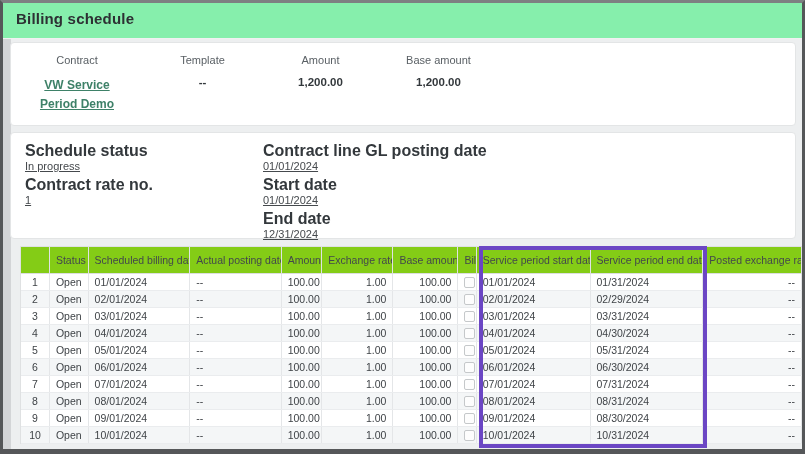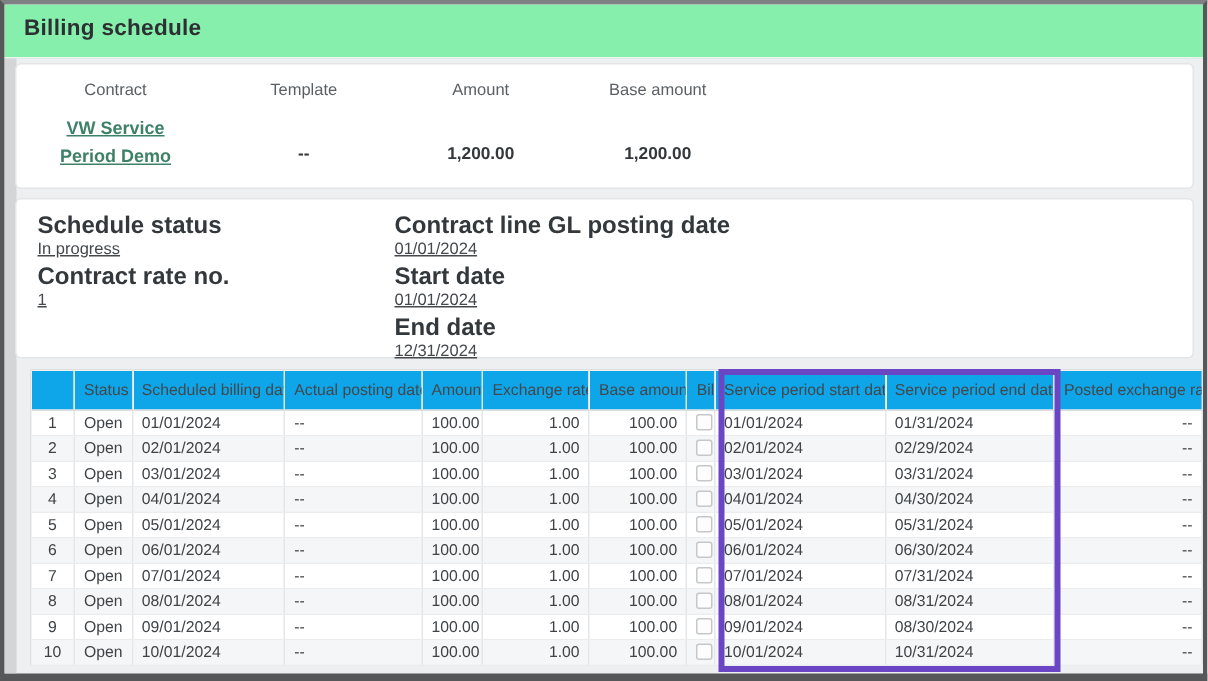--- a/index.html
+++ b/index.html
@@ -35,21 +35,21 @@
   .card {
     position:absolute; left:7px; width:786px;
     background:#ffffff;
     border:1px solid #e3e5e6;
     border-radius:4px;
   }
   
   .card-summary { top:39px; height:84px; display:flex; align-items:flex-start; padding-top:11px; }
   .sum-col { display:flex; flex-direction:column; align-items:center; }
   .sum-col.c0 { width:132px; }
-  .sum-col.c1, .sum-col.c2, .sum-col.c3 { width:117px;gap:21px; }
+  .sum-col.c1, .sum-col.c2, .sum-col.c3 { width:117px; }
   .sum-divider { width:1px; background:#e4e6e7; margin:2px 0 14px 0; }
   .sum-label { font-size:11px; color:#5a6065; margin-bottom:10px; }
   .sum-value { font-size:11.5px; font-weight:700; color:#33383c; text-align:center; }
   .sum-link {
     color: var(--accent-green, #3e8168);
     text-decoration: underline;
     font-weight:700; font-size:12px;
     text-align:center; width:92px; line-height:1.55;
     cursor:pointer;
   }
@@ -62,21 +62,21 @@
   .det-value { font-size:11px; color:#45494d; line-height:14px; margin-top:1px;text-decoration:underline; }
   
   .table-wrap {
     position:absolute; left:17px; top:243px; width:782px;
     background:#ffffff;
     border-top:1px solid #dfe1e2;
     border-left:1px solid #dfe1e2;
   }
   table { border-collapse:collapse; table-layout:fixed; width:781px; font-size:10.5px; }
   th {
-    background:#0ea5e9; color:#43484c; font-weight:400;
+    background:#84cc16; color:#43484c; font-weight:400;
     height:26px; padding:0 6px;
     border-right:1px solid #e0e2e4; border-bottom:1px solid #dcdee0;
     white-space:nowrap; overflow:hidden;
   }
   td {
     height:17px; padding:0 6px; color:#3f4347;
     border-right:1px solid #e4e6e8; border-bottom:1px solid #eaecee;
     white-space:nowrap; overflow:hidden; background:#ffffff;
   }
   tr.even td { background:#f4f6f7; }

